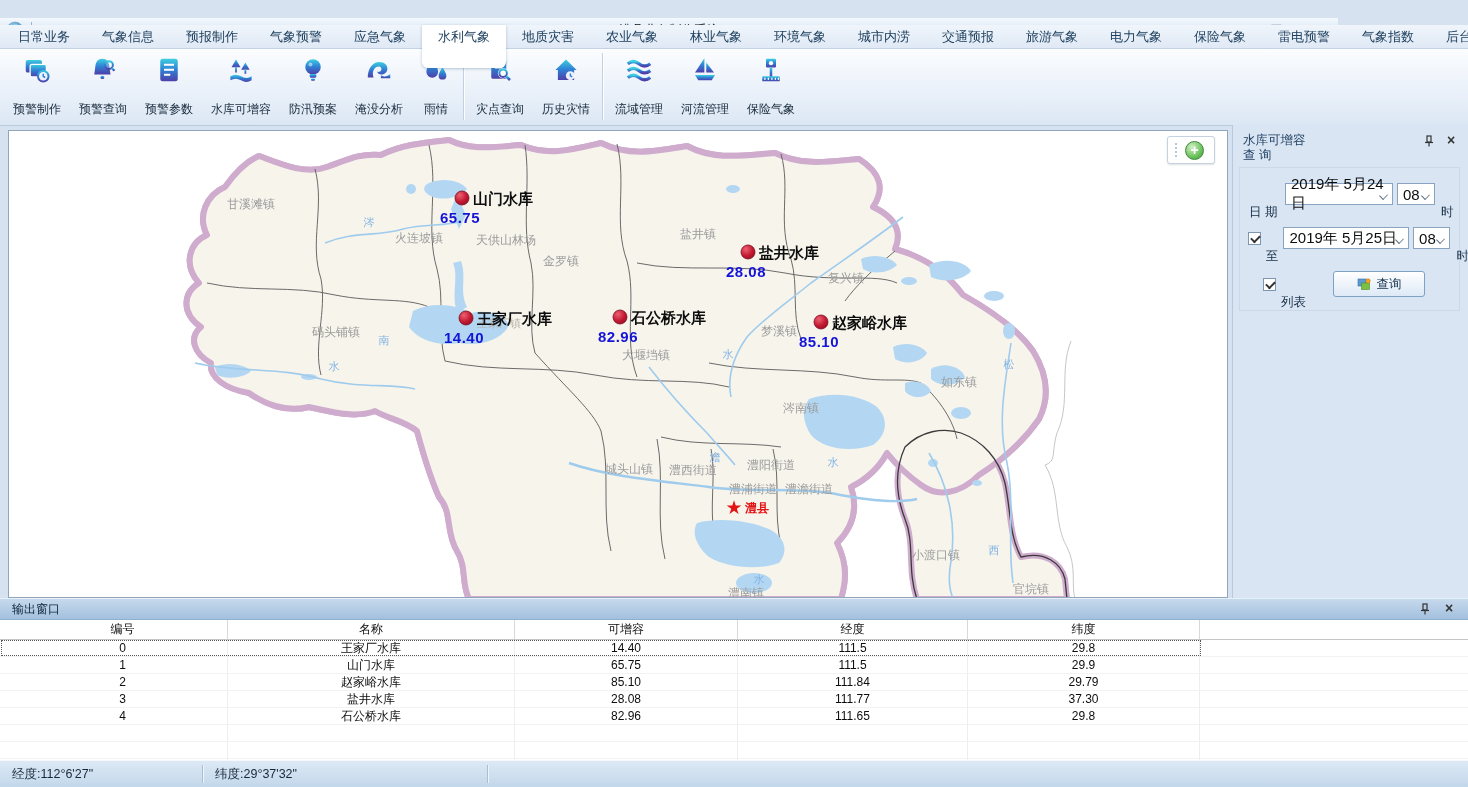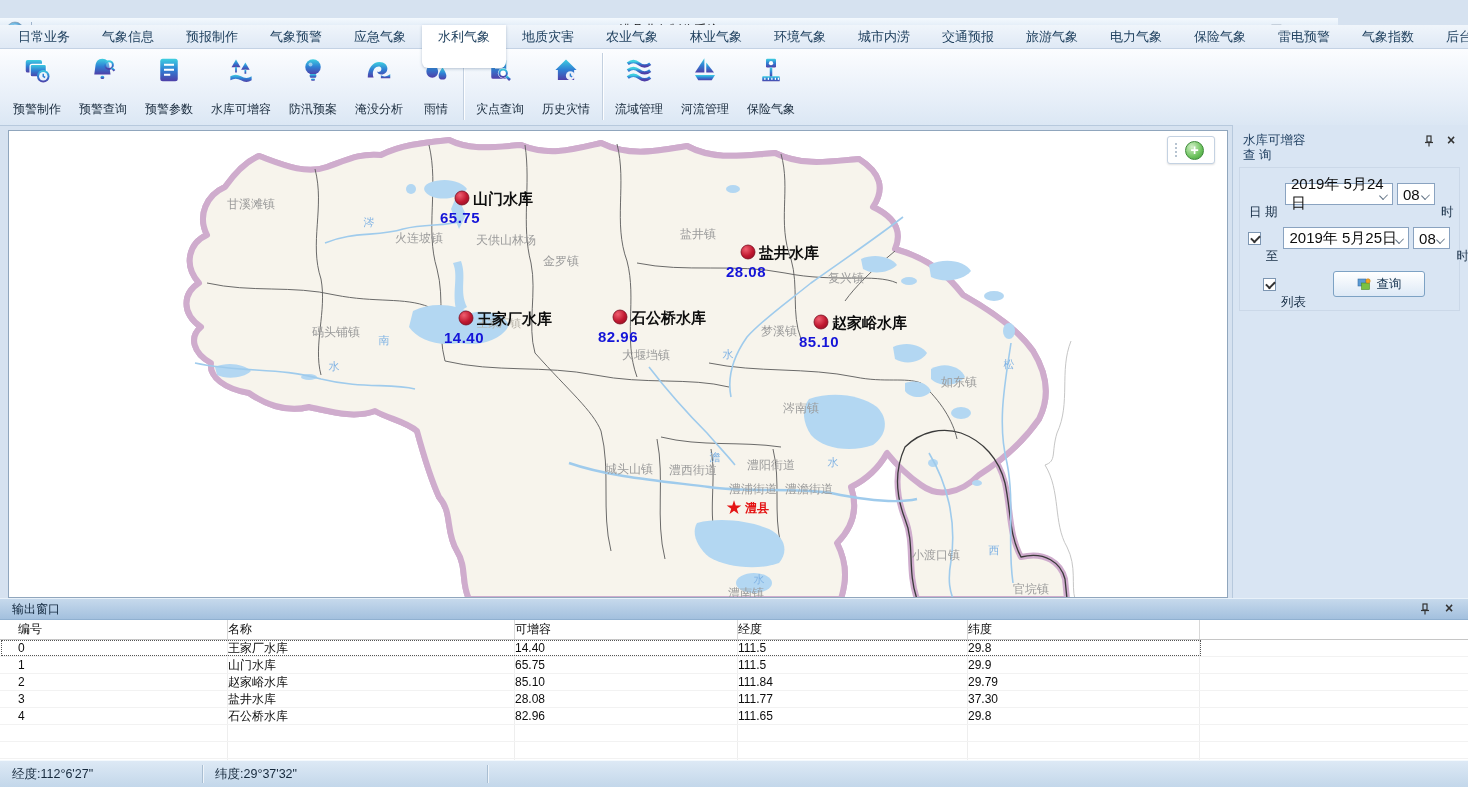--- a/index.html
+++ b/index.html
@@ -78,21 +78,21 @@
   
   .outwin{position:absolute;left:0;top:598px;width:1468px;height:162px;background:#fff;}
   .outtitle{height:22px;background:linear-gradient(#c6d9ec,#a3c0de);border-top:1px solid #e8f1f9;
     border-bottom:1px solid #90b0d0;font-size:12px;color:#10263c;display:flex;align-items:center;
     padding-left:12px;box-sizing:border-box;position:relative;}
   .outbtns{position:absolute;right:12px;top:3px;display:flex;gap:10px;align-items:center;}
   .otable{position:absolute;left:0;top:22px;right:0;bottom:0;font-size:12px;color:#0d0d0d;overflow:hidden;}
   .orow{display:grid;grid-template-columns:210px 287px 223px 230px 232px 1fr;
     height:16px;line-height:16px;padding-left:18px;border-bottom:1px solid #f2f2f2;position:relative;}
   .orow.ohead{height:19px;line-height:19px;border-bottom:1px solid #c6c6c6;}
-  .ocell{overflow:hidden;white-space:nowrap;border-right:1px solid #eeeeee;}
+  .ocell{overflow:hidden;white-space:nowrap;border-right:1px solid #eeeeee;text-align:center;}
   .ohead .ocell{border-right:1px solid #d8d8d8;}
   .ocell:last-child{border-right:none;}
   .orow.selected::before{content:"";position:absolute;left:1px;top:0;width:1198px;height:14px;
     border:1px dotted #555;pointer-events:none;}
   
   .statusbar{position:absolute;left:0;top:760px;width:1468px;height:27px;
     background:linear-gradient(#dde9f5,#c3d7ea);border-top:1px solid #f4f9fd;
     display:flex;align-items:center;font-size:12.5px;color:#16293c;box-sizing:border-box;}
   .sitem{padding-left:12px;}
   .sitem.lon{width:190px;}

